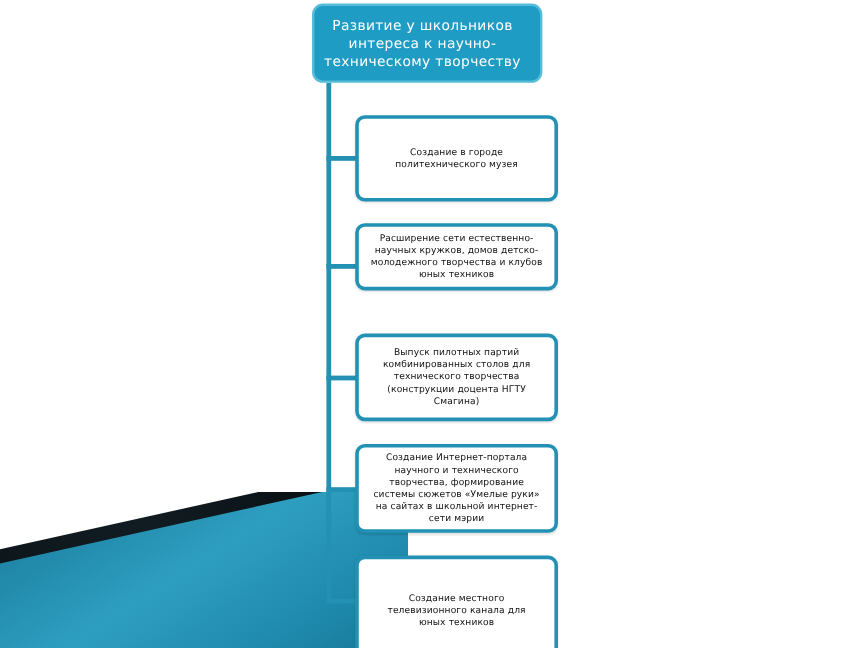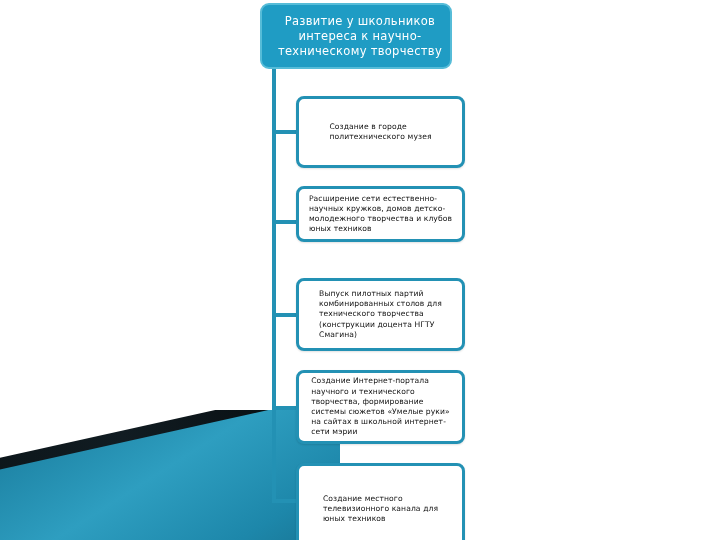--- a/index.html
+++ b/index.html
@@ -79,21 +79,21 @@
     left: 260px;
     top: 3px;
     width: 192px;
     height: 66px;
     background: #1f9cc4;
     border: 2px solid #56bcd8;
     border-radius: 9px;
     box-sizing: border-box;
     display: flex;
     align-items: center;
-    justify-content: flex-end;
+    justify-content: flex-start;
     padding: 2px 8px;
   }
   .title-text {
     color: #ffffff;
     font-size: 11.5px;
     line-height: 15px;
     text-align: center;
     letter-spacing: 0.3px;
     white-space: pre-line;
   }
@@ -110,21 +110,21 @@
     display: flex;
     align-items: center;
     justify-content: center;
     padding: 3px 6px;
     box-shadow: 0 1px 2px rgba(0,0,0,0.12);
   }
   .node-text {
     color: #111111;
     font-size: 7.6px;
     line-height: 10.2px;
-    text-align: left;
+    text-align: center;
     white-space: pre-line;
     letter-spacing: 0.1px;
   }
 </style>
 </head>
 <body>
 
 <div id="slide">
 
   <div class="deco-wrap">

